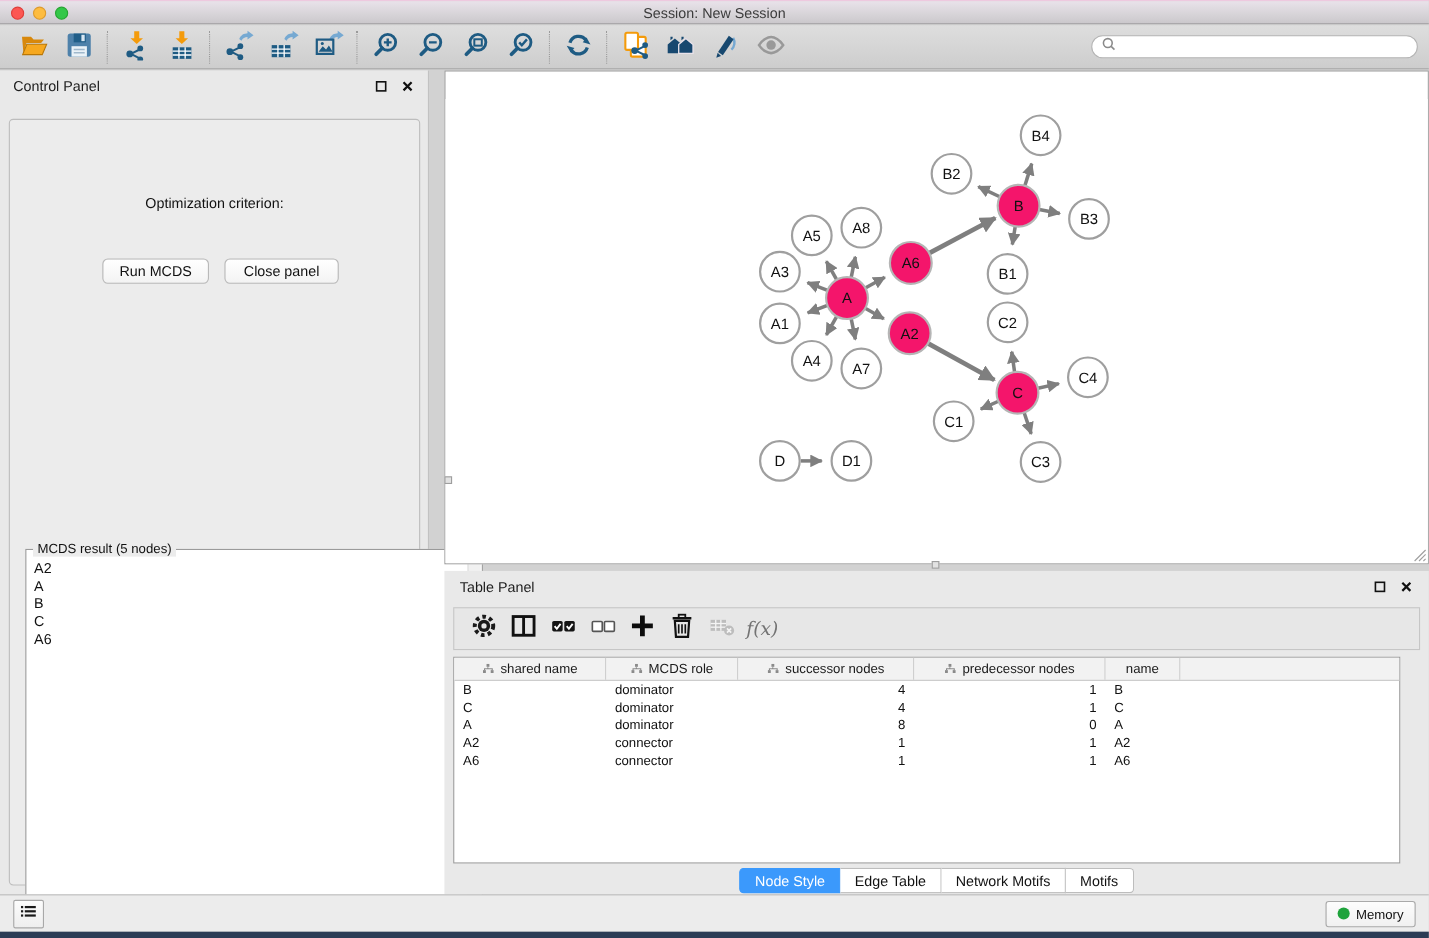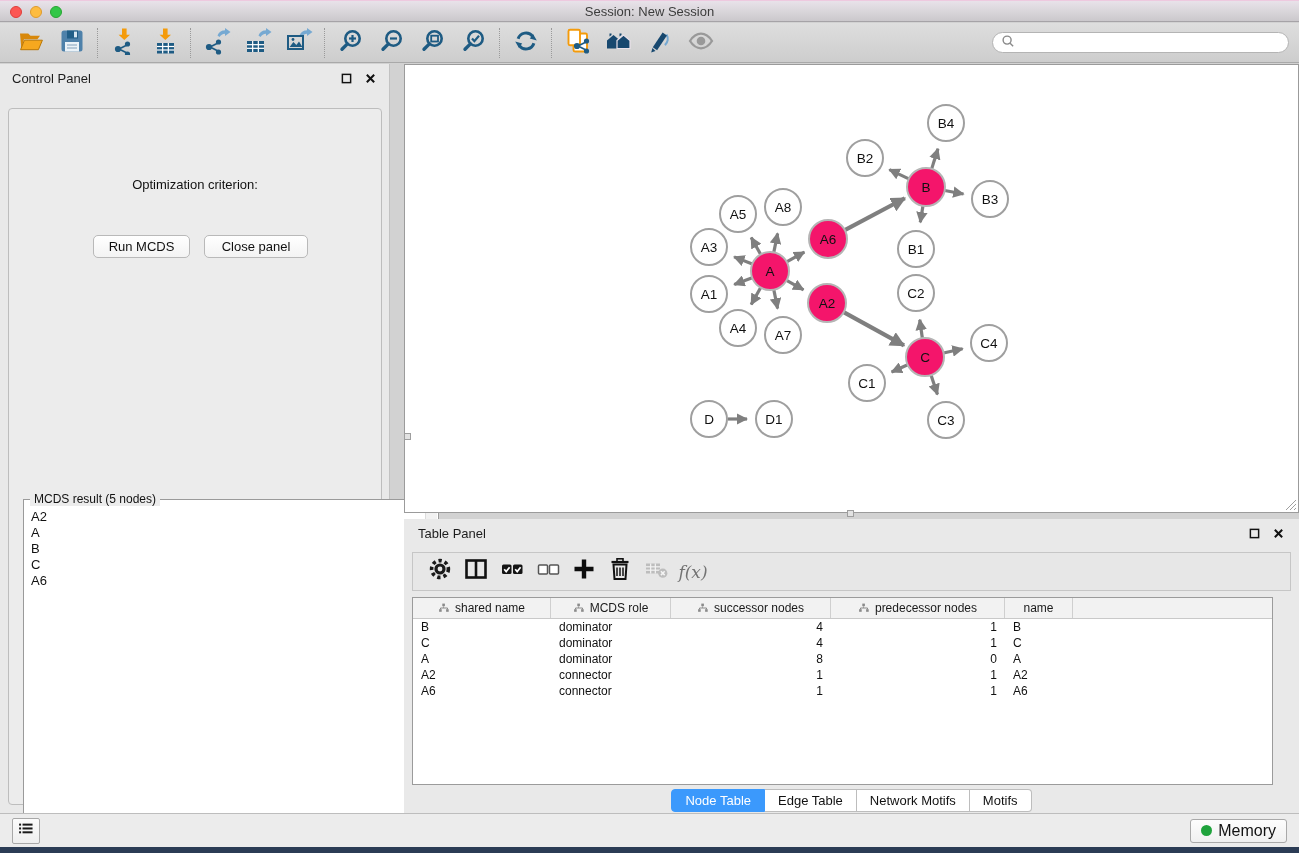--- a/index.html
+++ b/index.html
@@ -84,21 +84,21 @@
 
   #tp-tabs { position:absolute; left:0; top:270px; width:100%; display:flex; justify-content:center; }
   .tp-tab { font-size:13px; padding:3px 13px; background:#fff; border:1px solid #bdbdbd; border-left:none; color:#111; cursor:pointer; }
   .tp-tab:first-child { border-left:1px solid #bdbdbd; border-radius:4px 0 0 4px; }
   .tp-tab:last-child { border-radius:0 4px 4px 0; }
   .tp-tab.active { background:#3b99fc; border-color:#3b99fc; color:#fff; }
 
   
   #status-bar { left:0; top:813px; width:1299px; height:34px; background:#ececec; border-top:1px solid #bdbdbd; display:flex; align-items:center; padding:0 12px; }
   #list-btn { width:28px; height:26px; background:linear-gradient(#fcfcfc,#eeeeee); border:1px solid #a8a8a8; border-radius:2px; display:flex; align-items:center; justify-content:center; cursor:pointer; }
-  #memory-btn { margin-left:auto; height:24px; background:linear-gradient(#fdfdfd,#f0f0f0); border:1px solid #a9a9a9; border-radius:3px; display:flex; align-items:center; gap:6px; padding:0 10px; font-size:16px; color:#111; cursor:pointer; }
+  #memory-btn { margin-left:auto; height:24px; background:linear-gradient(#fdfdfd,#f0f0f0); border:1px solid #a9a9a9; border-radius:3px; display:flex; align-items:center; gap:6px; padding:0 10px; font-size:12px; color:#111; cursor:pointer; }
   #memory-dot { width:11px; height:11px; border-radius:50%; background:#1fa33c; }
   #desktop-strip { left:0; top:847px; width:1299px; height:6px; background:#2b3c55; }
 </style>
 </head>
 <body>
 
 <div id="titlebar" class="abs">
   <div class="lights">
     <span class="light red"></span>
     <span class="light yellow"></span>
@@ -589,21 +589,21 @@
         <div class="tbl-row">
           <div class="td" style="width: 138px;">A6</div>
           <div class="td" style="width: 120px;">connector</div>
           <div class="td num" style="width: 160px;">1</div>
           <div class="td num" style="width: 174px;">1</div>
           <div class="td" style="width: 68px;">A6</div>
         </div>
       </div>
   </div>
   <div id="tp-tabs">
-      <span class="tp-tab active">Node Table</span>
+      <span class="tp-tab active">Node Style</span>
       <span class="tp-tab">Edge Table</span>
       <span class="tp-tab">Network Motifs</span>
       <span class="tp-tab">Motifs</span>
     </div>
 </div>
 
 <div id="status-bar" class="abs">
   <button id="list-btn">
     <span>
       <svg viewBox="0 0 26 26" width="20" height="20">

